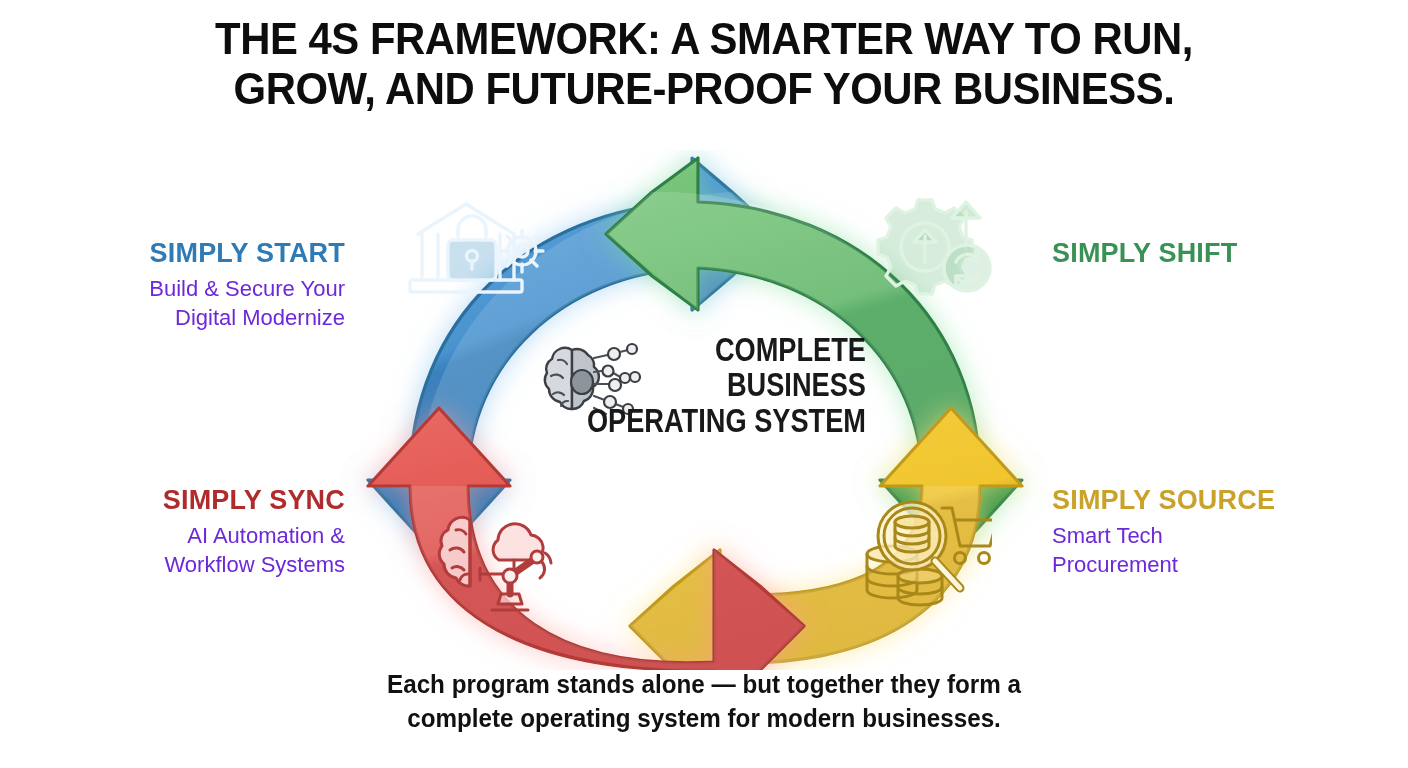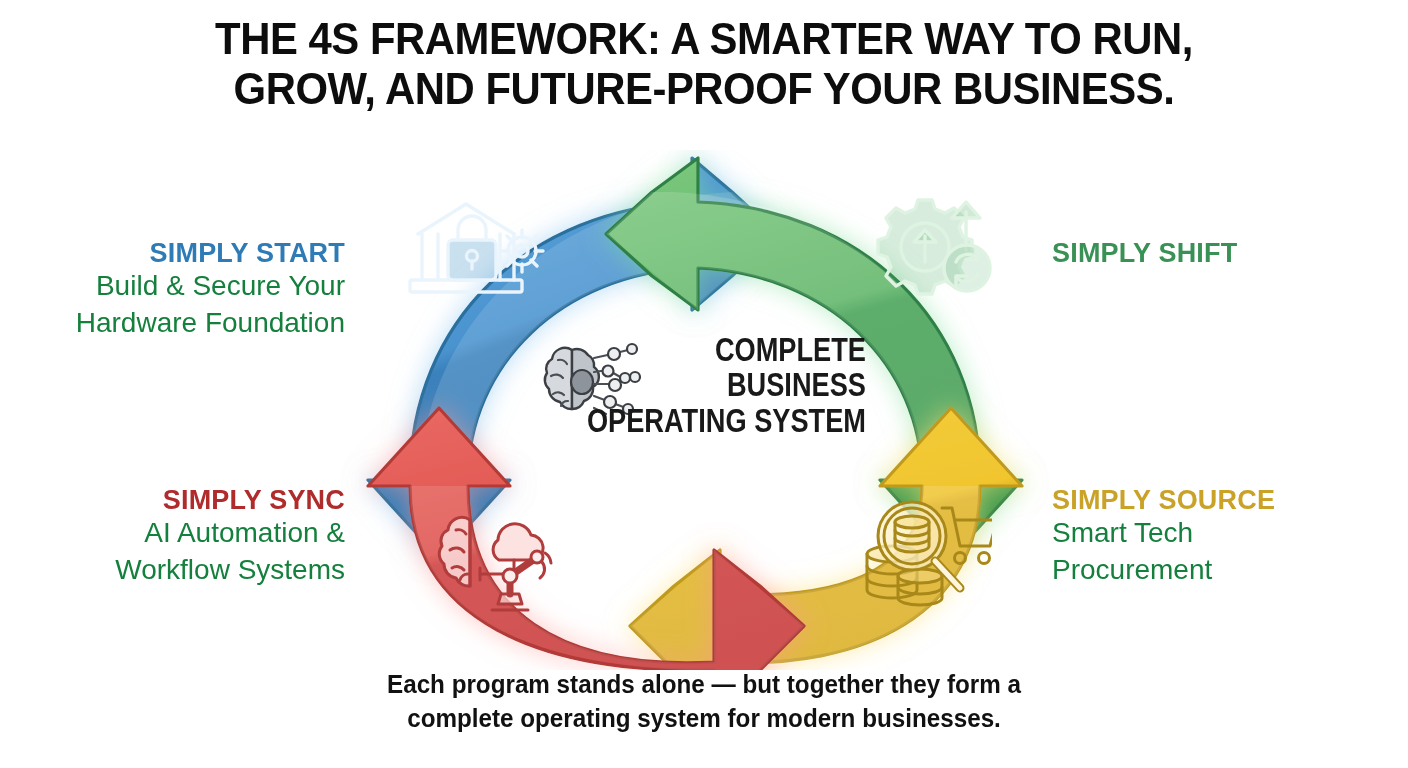--- a/index.html
+++ b/index.html
@@ -29,23 +29,24 @@
   
   .label{position:absolute;}
   .label .head{
     font-weight:bold;
     font-size:27px;
     letter-spacing:0.2px;
     line-height:1.0;
     white-space:nowrap;
   }
   .label .sub{
-    font-size:28px;
-    color:#15803d;
+    font-size:22px;
+    color:#6d28d9;
     line-height:1.33;
+    margin-top:7px;
     white-space:nowrap;
   }
   .label.left{text-align:right;}
   .label.right{text-align:left;}
 
   #label-start{left:0px;top:240px;width:345px;}
   #label-shift{left:1052px;top:240px;width:350px;}
   #label-sync{left:0px;top:487px;width:345px;}
   #label-source{left:1052px;top:487px;width:356px;}
 
@@ -333,21 +334,21 @@
       <span>COMPLETE</span><br>
       <span>BUSINESS</span>
       <span class="l3">OPERATING SYSTEM</span>
     </div>
   </div>
 
   <div class="label left" id="label-start">
     <div class="head" style="color:#2E7BB5">SIMPLY START</div>
     <div class="sub">
       <span>Build &amp; Secure Your</span><br>
-      <span>Hardware Foundation</span>
+      <span>Digital Modernize</span>
     </div>
   </div>
 
   <div class="label right" id="label-shift">
     <div class="head" style="color:#3A9155">SIMPLY SHIFT</div>
   </div>
 
   <div class="label left" id="label-sync">
     <div class="head" style="color:#B02B2B">SIMPLY SYNC</div>
     <div class="sub">

